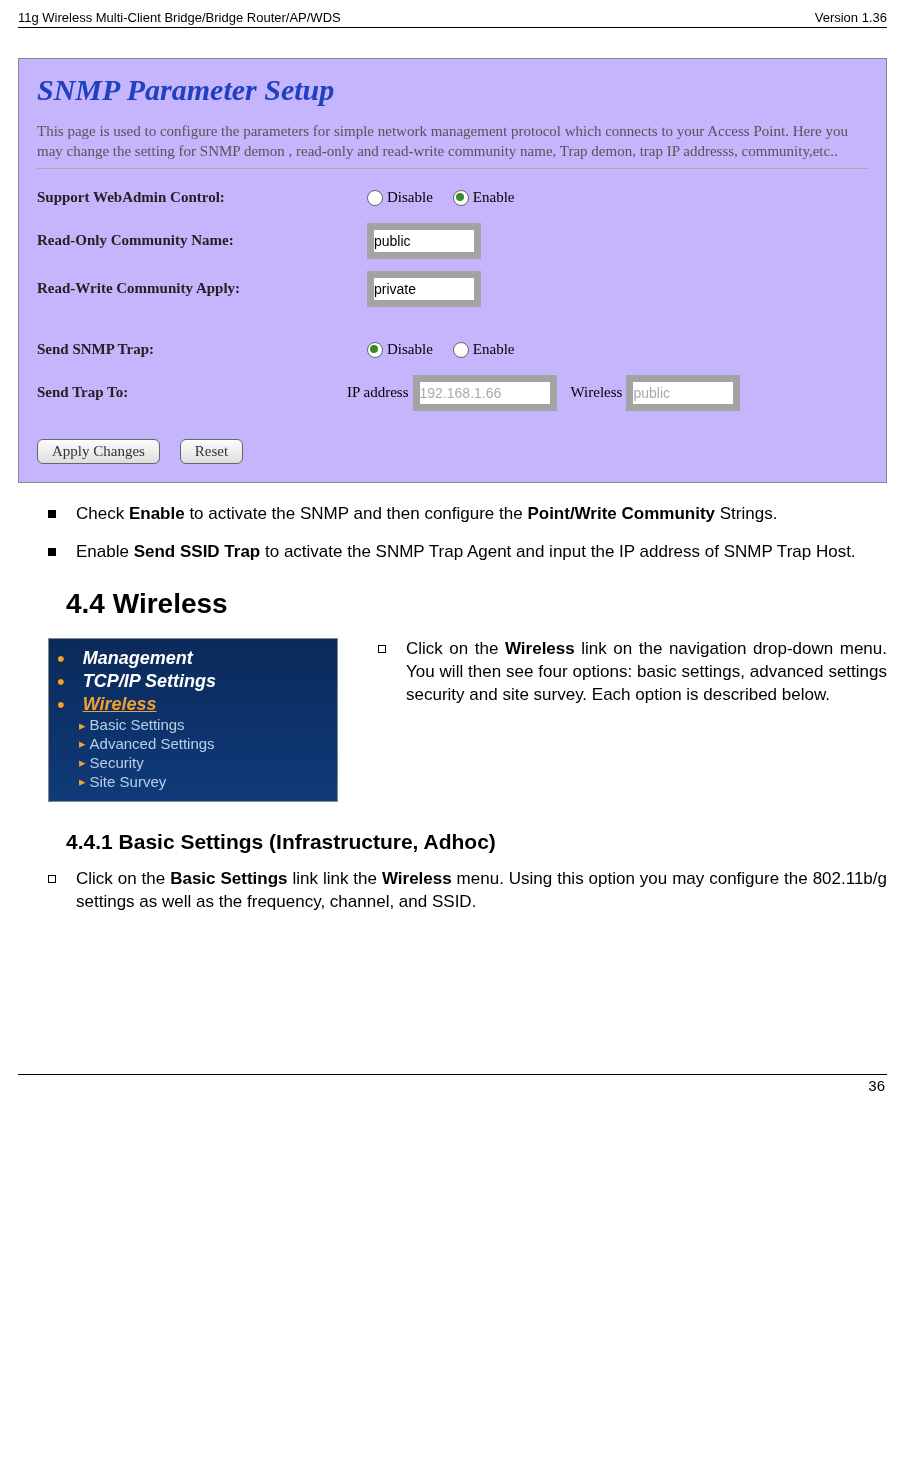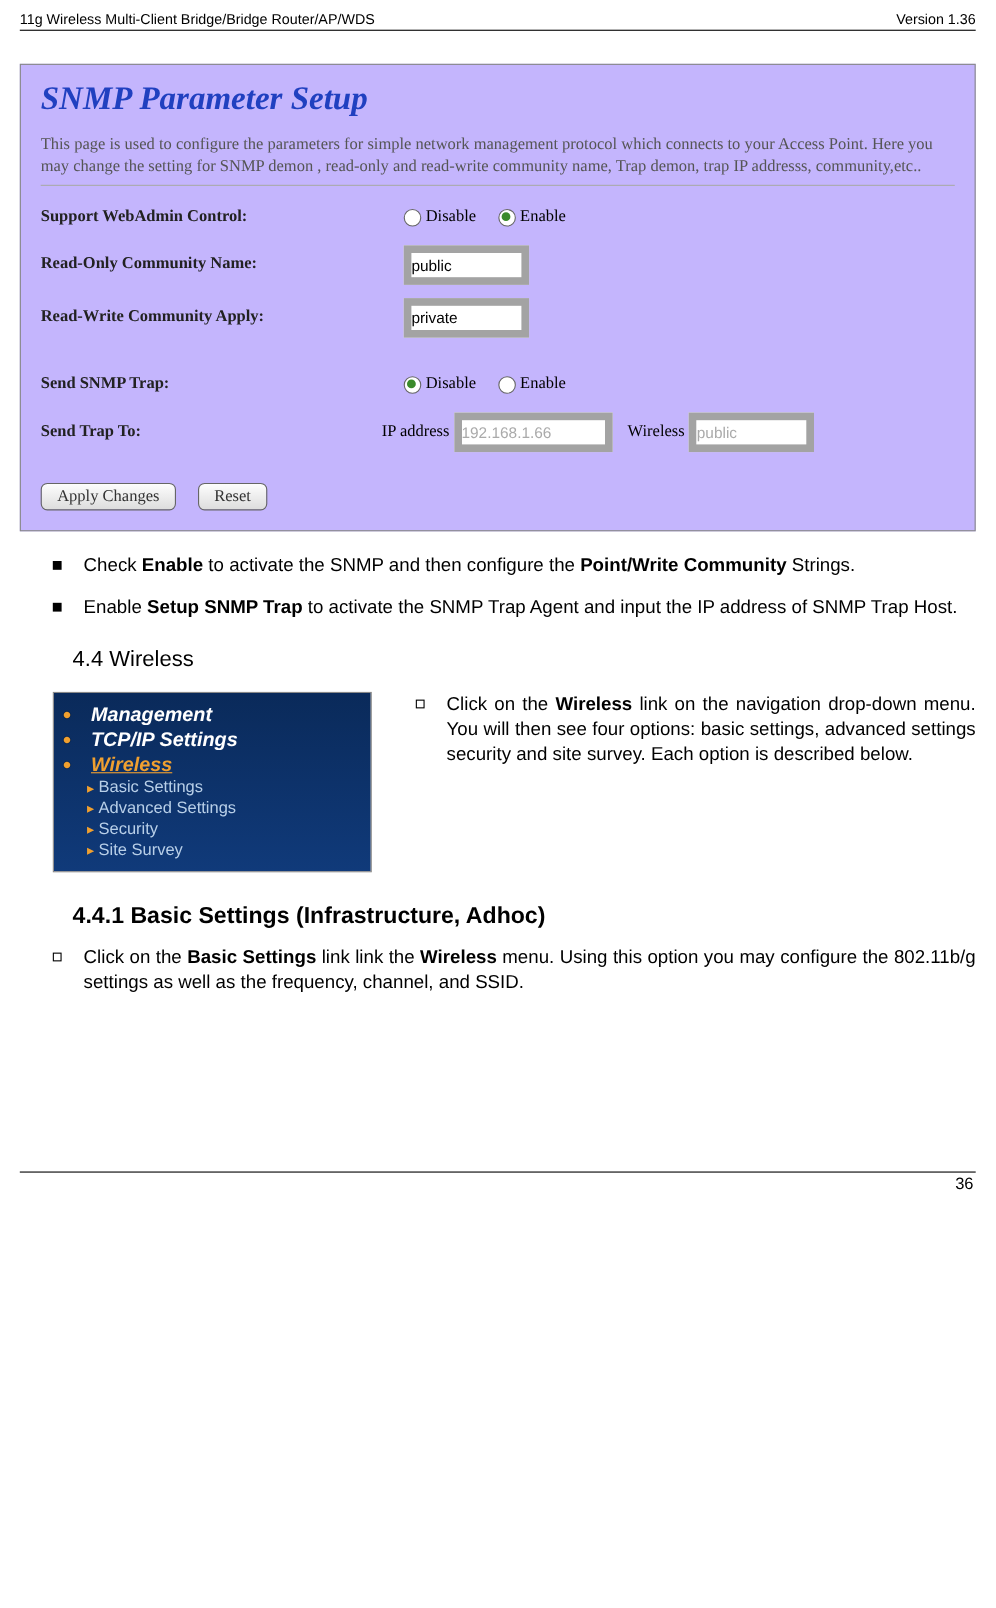--- a/index.html
+++ b/index.html
@@ -139,22 +139,22 @@
   }
   .bullet-hollow {
     width: 6px;
     height: 6px;
     border: 1px solid #000;
     margin-top: 7px;
     margin-right: 20px;
     flex-shrink: 0;
   }
   .h2 {
-    font-weight: normal;
-    font-size: 20px;
+    font-weight: bold;
+    font-size: 28px;
     margin: 24px 0 18px 48px;
   }
   .h3 {
     font-weight: bold;
     font-size: 21px;
     margin: 28px 0 14px 48px;
   }
   .nav-wrap {
     display: flex;
     margin: 0 0 12px 30px;
@@ -284,21 +284,21 @@
   <div class="bullet-block">
     <div class="bullet-square"></div>
     <div>
       <span>Check </span><b>Enable</b><span> to activate the SNMP and then configure the </span><b>Point/Write Community</b><span> Strings.</span>
     </div>
   </div>
 
   <div class="bullet-block">
     <div class="bullet-square"></div>
     <div>
-      <span>Enable </span><b>Setup SNMP Trap</b><span> to activate the SNMP Trap Agent and input the IP address of SNMP Trap Host.</span>
+      <span>Enable </span><b>Send SSID Trap</b><span> to activate the SNMP Trap Agent and input the IP address of SNMP Trap Host.</span>
     </div>
   </div>
 
   <div class="h2">4.4   Wireless</div>
 
   <div class="nav-wrap">
     <div class="nav-img">
       <div class="nav-item">
           <span class="nav-dot">•</span>
           <span class="nav-main">Management</span>

